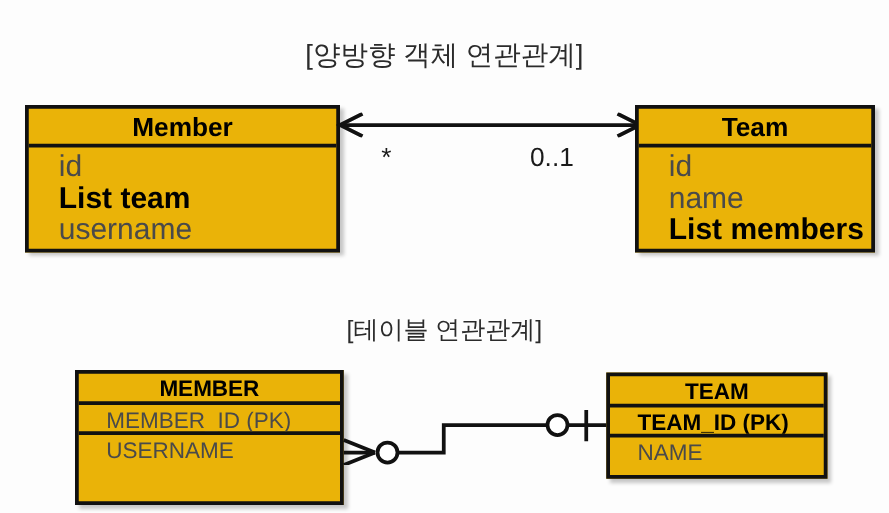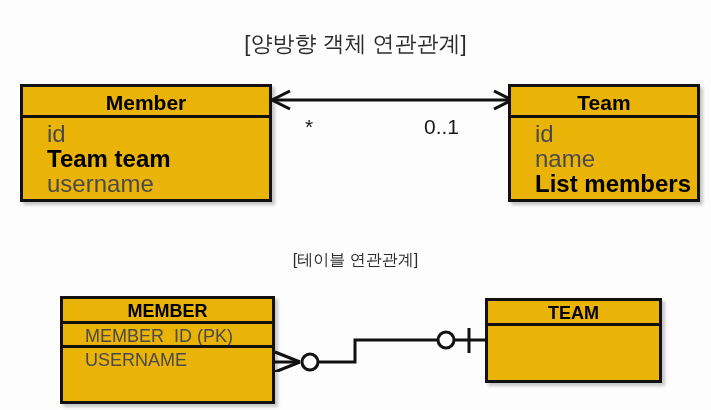--- a/index.html
+++ b/index.html
@@ -27,21 +27,21 @@
   .section-title {
     position: absolute;
     text-align: center;
     color: #2b2b2b;
     font-size: 22px;
     font-weight: 400;
     letter-spacing: 0px;
     white-space: nowrap;
   }
   #title-object { left: 0; top: 9px; width: 711px; }
-  #title-table  { left: 0; top: 230px; width: 711px; font-size: 16px; }
+  #title-table  { left: 0; top: 230px; width: 711px; font-size: 20px; }
 
   
   .box {
     position: absolute;
     background: #eab308;
     border: 3px solid #111111;
     box-sizing: border-box;
     box-shadow: 3px 3px 3px rgba(0,0,0,0.22);
   }
   .box-head {
@@ -136,21 +136,21 @@
 <body>
 
 <div class="canvas">
 
   <div class="section-title" id="title-object">[양방향 객체 연관관계]</div>
 
   <div class="box uml" id="box-member">
     <div class="box-head">Member</div>
     <div class="box-body">
       <div class="attr">id</div>
-      <div class="attr bold">Team team</div>
+      <div class="attr bold">List team</div>
       <div class="attr">username</div>
     </div>
   </div>
 
   <svg id="assoc-line" viewBox="0 0 248 20">
     <line x1="4" y1="10" x2="244" y2="10" stroke="#111111" stroke-width="3"></line>
     <polyline points="22,1 4,10 22,19" fill="none" stroke="#111111" stroke-width="3" stroke-linejoin="miter"></polyline>
     <polyline points="226,1 244,10 226,19" fill="none" stroke="#111111" stroke-width="3" stroke-linejoin="miter"></polyline>
   </svg>
 
@@ -186,15 +186,19 @@
       <line x1="5" y1="36" x2="30" y2="36" stroke="#111111" stroke-width="3"></line>
     </g>
     <circle cx="40" cy="36" r="8" fill="#ffffff" stroke="#111111" stroke-width="3"></circle>
 
     <circle cx="176" cy="14" r="8" fill="#ffffff" stroke="#111111" stroke-width="3"></circle>
     <line x1="199" y1="2" x2="199" y2="27" stroke="#111111" stroke-width="3"></line>
   </svg>
 
   <div class="box erd" id="box-team-tbl">
     <div class="box-head">TEAM</div>
+    <div class="box-body">
+      <div class="attr bold sep">TEAM_ID (PK)</div>
+      <div class="attr">NAME</div>
+    </div>
   </div>
 
 </div>
 
 </body></html>

